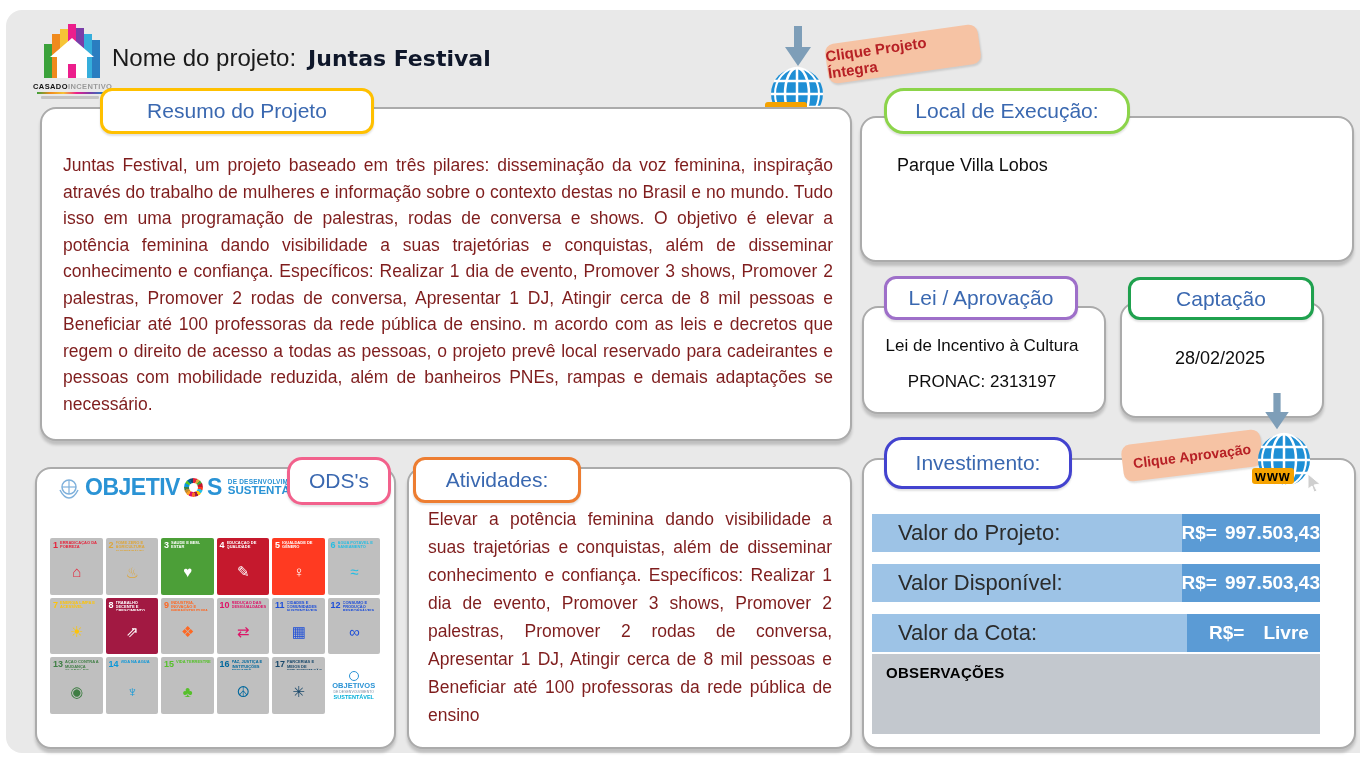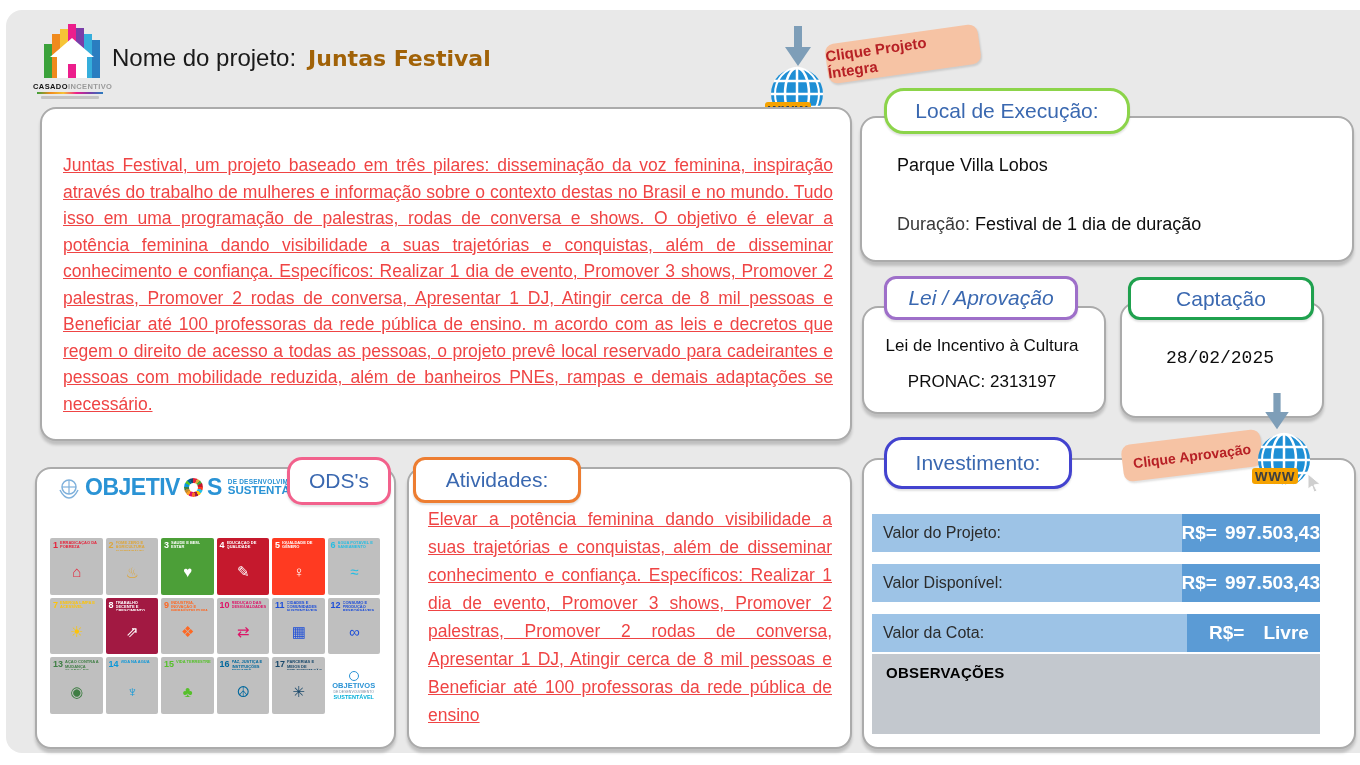--- a/index.html
+++ b/index.html
@@ -28,41 +28,41 @@
   .pill-orange{border-color:var(--accent-orange);}
   
   .logo{position:absolute;left:33px;top:24px;width:74px;text-align:right;}
   .logo-caption{font-size:7.5px;font-weight:bold;letter-spacing:.4px;margin-top:-2px;}
   .logo-caption .b2{color:#9a9a9a;}
   .logo-bar{height:2px;margin:1px 4px 0 4px;
             background:linear-gradient(90deg,#3BA23B,#F08A1D,#F6C437,#EC1E8C,#7A3DA8,#2A7DC0);}
   .logo-sub{height:3px;margin:2px 8px 0 8px;background:#c4c4c4;border-radius:1px;}
   .page-title{position:absolute;left:112px;top:36px;display:flex;align-items:baseline;gap:12px;}
   .page-title .lbl{font-size:24px;color:#1a1a1a;margin-top:8px;}
-  .page-title .val{font-family:"DejaVu Sans",sans-serif;font-weight:bold;font-size:22px;color:#a16207;}
+  .page-title .val{font-family:"DejaVu Sans",sans-serif;font-weight:bold;font-size:22px;color:#0f172a;}
   
   .globe{position:absolute;width:58px;height:58px;}
   .globe svg{display:block;}
-  .www{position:absolute;left:-4px;bottom:6px;background:#F5A200;color:#404040;font-weight:bold;
-       font-size:16px;padding:0 3px;border-radius:3px;letter-spacing:1px;line-height:16px;}
+  .www{position:absolute;left:-4px;bottom:6px;background:#F5A200;color:#000000;font-weight:bold;
+       font-size:14px;padding:0 3px;border-radius:3px;letter-spacing:1px;line-height:16px;}
   .cursor{position:absolute;right:-8px;bottom:-2px;}
   .down-arrow{position:absolute;}
   .sticker{position:absolute;background:var(--sticker-bg);border-radius:9px;color:var(--sticker-text);
            font-weight:bold;font-size:15px;display:flex;align-items:center;justify-content:center;
            box-shadow:1px 2px 2px rgba(0,0,0,.12);z-index:7;}
   
-  .body-text{position:absolute;text-align:justify;color:#ef4444;text-decoration:underline;}
+  .body-text{position:absolute;text-align:justify;color:#7f1d1d;}
   .resumo-text{left:63px;top:152px;width:770px;font-size:17.5px;line-height:26.5px;}
   .ativ-text{left:428px;top:505px;width:404px;font-size:17.5px;line-height:28px;}
   .plain{position:absolute;font-size:18px;color:#0d0d0d;}
   
   .inv-table{position:absolute;left:872px;top:514px;width:448px;}
   .inv-row{display:flex;height:38px;margin-bottom:12px;}
   .inv-label{width:315px;background:var(--table-light);display:flex;align-items:center;
-             padding-left:11px;font-size:16px;color:#2b2b2b;box-sizing:border-box;}
+             padding-left:26px;font-size:22px;color:#2b2b2b;box-sizing:border-box;}
   .inv-value{flex:1;background:var(--table-dark);color:#fff;font-weight:bold;font-size:19px;
              display:flex;align-items:center;justify-content:center;gap:8px;}
   .inv-value.spread{justify-content:flex-start;padding-left:22px;}
   .inv-value.spread .val{flex:1;text-align:center;}
   .obs-box{position:absolute;left:872px;top:654px;width:448px;height:80px;background:var(--obs-gray);
            box-sizing:border-box;padding:10px 0 0 14px;font-weight:bold;font-size:15px;color:#000;
            letter-spacing:.3px;}
   
   .ods-logo-row{position:absolute;left:57px;top:474px;display:flex;align-items:center;gap:4px;z-index:3;}
   .ods-word{font-weight:bold;font-size:23px;color:var(--ods-blue);letter-spacing:-.5px;}
@@ -138,38 +138,35 @@
     <span class="www">www</span>
     <span class="cursor">
       <svg width="16" height="18" viewBox="0 0 16 18">
           <path d="M2 0 L14 10 L8 11 L11 17 L8 18 L6 12 L2 15 Z" fill="#cfcfcf" stroke="#fff" stroke-width="1"></path>
         </svg>
     </span>
   </div>
   <div class="sticker" style="left:826px;top:34px;width:154px;height:40px;transform:rotate(-8deg);">Clique Projeto Íntegra</div>
 
   <div class="card" style="left:40px;top:107px;width:808px;height:330px;"></div>
+  <div class="pill pill-yellow" style="left:100px;top:88px;width:268px;height:40px;">Resumo do Projeto</div>
   <div class="body-text resumo-text">Juntas Festival, um projeto baseado em três pilares: disseminação da voz feminina, inspiração através do trabalho de mulheres e informação sobre o contexto destas no Brasil e no mundo. Tudo isso em uma programação de palestras, rodas de conversa e shows. O objetivo é elevar a potência feminina dando visibilidade a suas trajetórias e conquistas, além de disseminar conhecimento e confiança. Específicos: Realizar 1 dia de evento, Promover 3 shows, Promover 2 palestras, Promover 2 rodas de conversa, Apresentar 1 DJ, Atingir cerca de 8 mil pessoas e Beneficiar até 100 professoras da rede pública de ensino. m acordo com as leis e decretos que regem o direito de acesso a todas as pessoas, o projeto prevê local reservado para cadeirantes e pessoas com mobilidade reduzida, além de banheiros PNEs, rampas e demais adaptações se necessário.</div>
 
   <div class="card" style="left:860px;top:116px;width:490px;height:142px;"></div>
   <div class="pill pill-green" style="left:884px;top:88px;width:240px;height:40px;border-radius:20px;">Local de Execução:</div>
   <div class="plain" style="left:897px;top:155px;">Parque Villa Lobos</div>
-  <div class="plain" style="left:897px;top:214px;">
-    <span style="color:#3a3a3a;">Duração:</span>
-    <span>Festival de 1 dia de duração</span>
-  </div>
 
   <div class="card" style="left:862px;top:306px;width:240px;height:104px;"></div>
-  <div class="pill pill-purple" style="left:884px;top:276px;width:188px;height:38px;font-style:italic;">Lei / Aprovação</div>
+  <div class="pill pill-purple" style="left:884px;top:276px;width:188px;height:38px;">Lei / Aprovação</div>
   <div class="plain" style="left:862px;top:336px;width:240px;text-align:center;font-size:17px;">Lei de Incentivo à Cultura</div>
   <div class="plain" style="left:862px;top:372px;width:240px;text-align:center;font-size:17px;">PRONAC: 2313197</div>
 
   <div class="card" style="left:1120px;top:302px;width:200px;height:112px;"></div>
   <div class="pill pill-captgreen" style="left:1128px;top:277px;width:180px;height:37px;">Captação</div>
-  <div class="plain" style="left:1120px;top:348px;width:200px;text-align:center;font-family:Liberation Mono, monospace;">28/02/2025</div>
+  <div class="plain" style="left:1120px;top:348px;width:200px;text-align:center;">28/02/2025</div>
 
   <div class="down-arrow" style="left:1264px;top:393px;">
     <svg width="26" height="38" viewBox="0 0 28 42">
         <rect x="10" y="0" width="8" height="22" fill="var(--arrow-gray)"></rect>
         <polygon points="1,21 27,21 14,40" fill="var(--arrow-gray)"></polygon>
       </svg>
   </div>
   <div class="globe" style="left:1256px;top:432px;z-index:8;">
     <svg width="56" height="56" viewBox="0 0 56 56">
       <circle cx="28" cy="28" r="26" fill="#1E8FD5"></circle>

